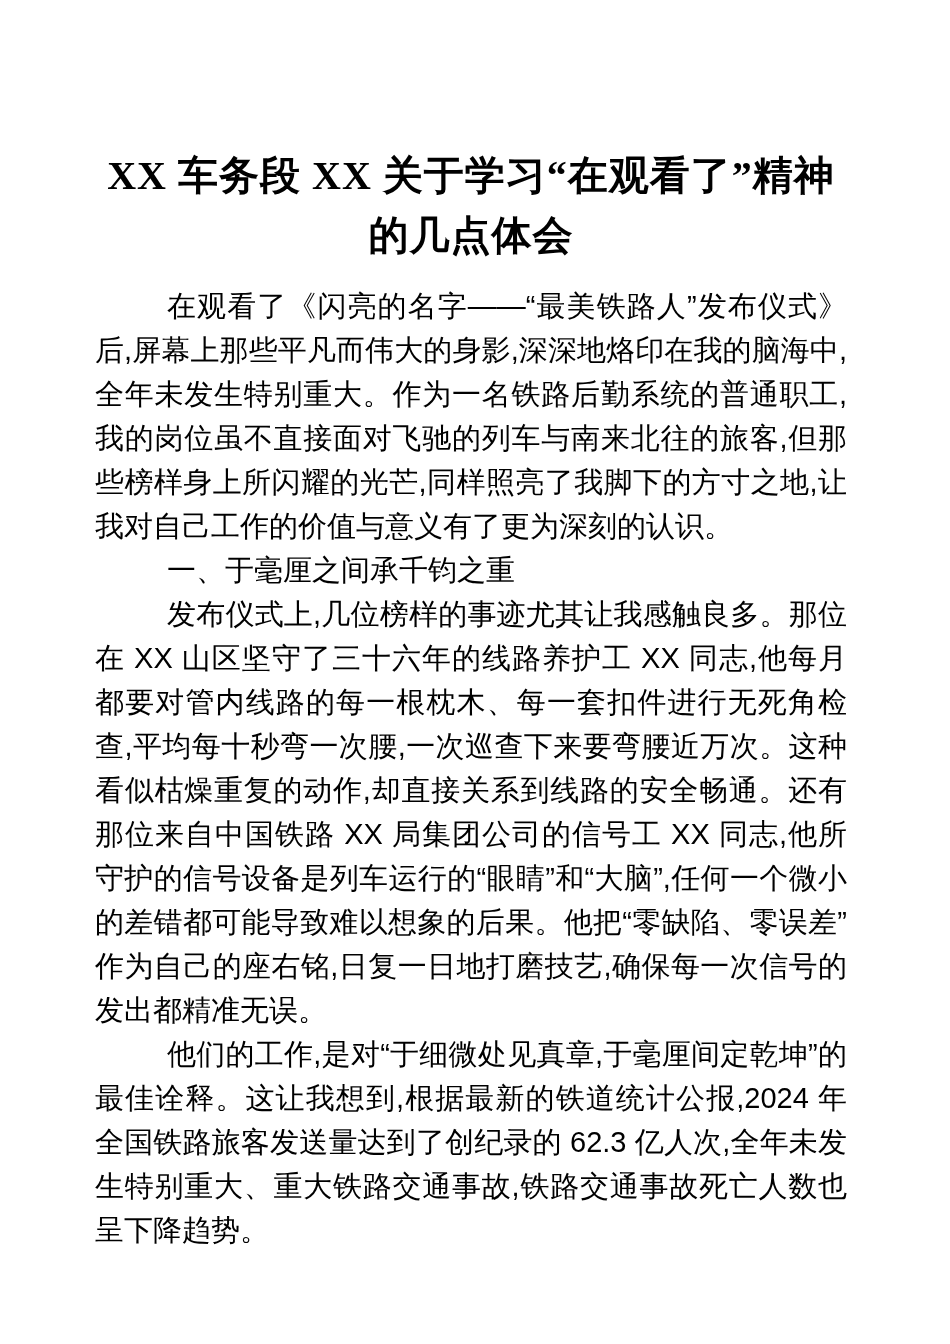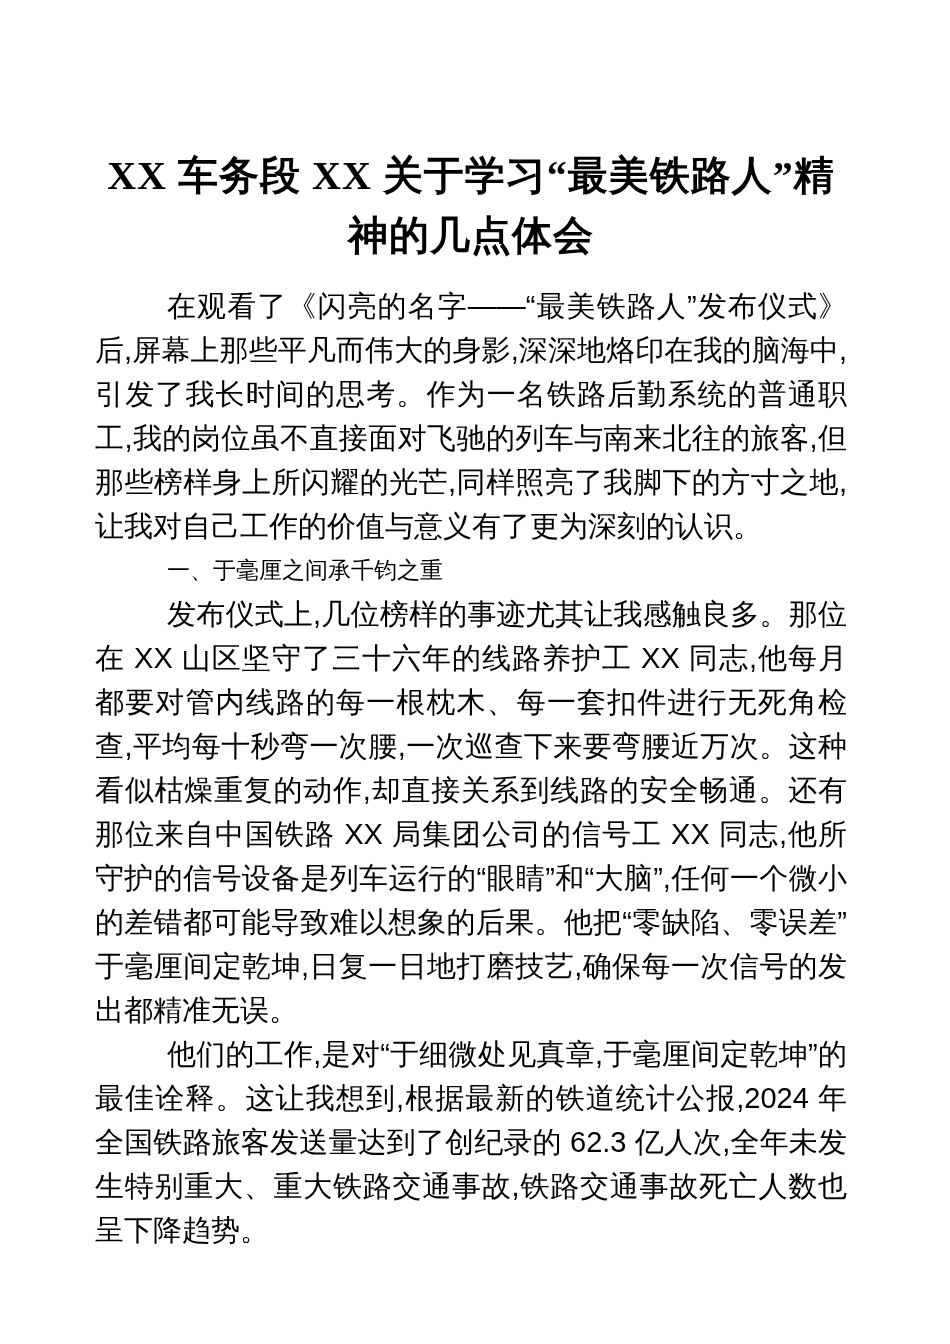--- a/index.html
+++ b/index.html
@@ -31,35 +31,35 @@
   }
   .para {
     font-size: 29px;
     line-height: 44px;
     text-align: justify;
     text-justify: inter-character;
     text-indent: 72px;
     color: #000000;
   }
   .heading {
-    font-size: 23px;
+    font-size: 29px;
     line-height: 44px;
     text-indent: 72px;
     color: #000000;
     white-space: nowrap;
   }
 </style>
 </head>
 <body>
 
 <div class="page">
-  <h1 class="doc-title">XX 车务段 XX 关于学习“最美铁路人”精神的几点体会</h1>
+  <h1 class="doc-title">XX 车务段 XX 关于学习“在观看了”精神的几点体会</h1>
 
   <div class="doc-body">
-    <p class="para">在观看了《闪亮的名字——“最美铁路人”发布仪式》后,屏幕上那些平凡而伟大的身影,深深地烙印在我的脑海中,引发了我长时间的思考。作为一名铁路后勤系统的普通职工,我的岗位虽不直接面对飞驰的列车与南来北往的旅客,但那些榜样身上所闪耀的光芒,同样照亮了我脚下的方寸之地,让我对自己工作的价值与意义有了更为深刻的认识。</p>
+    <p class="para">在观看了《闪亮的名字——“最美铁路人”发布仪式》后,屏幕上那些平凡而伟大的身影,深深地烙印在我的脑海中,全年未发生特别重大。作为一名铁路后勤系统的普通职工,我的岗位虽不直接面对飞驰的列车与南来北往的旅客,但那些榜样身上所闪耀的光芒,同样照亮了我脚下的方寸之地,让我对自己工作的价值与意义有了更为深刻的认识。</p>
 
     <p class="heading">一、于毫厘之间承千钧之重</p>
 
-    <p class="para">发布仪式上,几位榜样的事迹尤其让我感触良多。那位在 XX 山区坚守了三十六年的线路养护工 XX 同志,他每月都要对管内线路的每一根枕木、每一套扣件进行无死角检查,平均每十秒弯一次腰,一次巡查下来要弯腰近万次。这种看似枯燥重复的动作,却直接关系到线路的安全畅通。还有那位来自中国铁路 XX 局集团公司的信号工 XX 同志,他所守护的信号设备是列车运行的“眼睛”和“大脑”,任何一个微小的差错都可能导致难以想象的后果。他把“零缺陷、零误差”于毫厘间定乾坤,日复一日地打磨技艺,确保每一次信号的发出都精准无误。</p>
+    <p class="para">发布仪式上,几位榜样的事迹尤其让我感触良多。那位在 XX 山区坚守了三十六年的线路养护工 XX 同志,他每月都要对管内线路的每一根枕木、每一套扣件进行无死角检查,平均每十秒弯一次腰,一次巡查下来要弯腰近万次。这种看似枯燥重复的动作,却直接关系到线路的安全畅通。还有那位来自中国铁路 XX 局集团公司的信号工 XX 同志,他所守护的信号设备是列车运行的“眼睛”和“大脑”,任何一个微小的差错都可能导致难以想象的后果。他把“零缺陷、零误差”作为自己的座右铭,日复一日地打磨技艺,确保每一次信号的发出都精准无误。</p>
 
     <p class="para">他们的工作,是对“于细微处见真章,于毫厘间定乾坤”的最佳诠释。这让我想到,根据最新的铁道统计公报,2024 年全国铁路旅客发送量达到了创纪录的 62.3 亿人次,全年未发生特别重大、重大铁路交通事故,铁路交通事故死亡人数也呈下降趋势。</p>
   </div>
 </div>
 
 </body></html>

